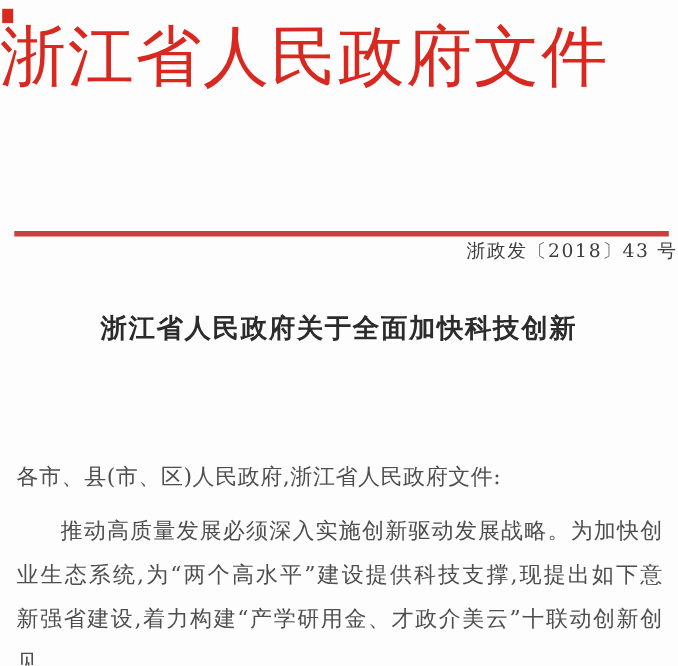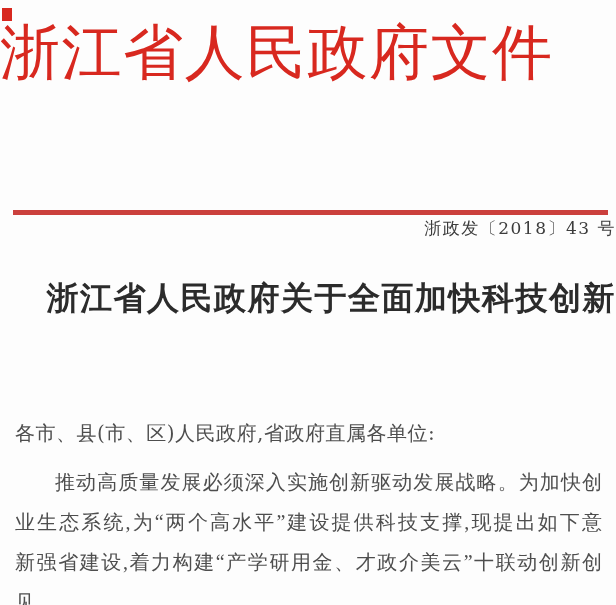--- a/index.html
+++ b/index.html
@@ -50,22 +50,22 @@
   }
   .red-rule {
     position: absolute;
     top: 210px; left: 13px;
     width: 595px; height: 5px;
     background: var(--red-rule);
   }
   .doc-title {
     position: absolute;
     top: 273px; left: 0; right: 0;
-    text-align: right;
-    font-size: 32px;
+    text-align: center;
+    font-size: 24px;
     font-weight: 700;
     line-height: 50px;
     letter-spacing: 1.5px;
     color: var(--ink-title);
   }
   .body-text {
     position: absolute;
     top: 413px; left: 15px;
     width: 587px;
     font-size: 20px;
@@ -74,21 +74,20 @@
   }
   .salutation {
     text-align: left;
     white-space: nowrap;
     letter-spacing: 0.5px;
   }
   .paragraph { margin-top: 9px; }
   .jline {
     text-align: justify;
     text-align-last: justify;
-    font-family: Liberation Serif, serif;
   }
   .jline.first { text-indent: 2em; }
   .lastline {
     text-align: left;
     letter-spacing: 1px;
   }
 </style>
 </head>
 <body>
 
@@ -100,21 +99,21 @@
 
   <div class="doc-number">浙政发〔2018〕43 号</div>
 
   <div class="red-rule"></div>
 
   <div class="doc-title">
     <div>浙江省人民政府关于全面加快科技创新</div>
   </div>
 
   <div class="body-text">
-    <div class="salutation">各市、县(市、区)人民政府,省政府直属各单位:</div>
+    <div class="salutation">各市、县(市、区)人民政府,浙江省人民政府文件:</div>
     <div class="paragraph">
       <div class="jline first">推动高质量发展必须深入实施创新驱动发展战略。为加快创</div>
       <div class="jline">业生态系统,为“两个高水平”建设提供科技支撑,现提出如下意</div>
       <div class="jline">新强省建设,着力构建“产学研用金、才政介美云”十联动创新创</div>
       <div class="lastline">见。</div>
     </div>
   </div>
 
 </div>
 

